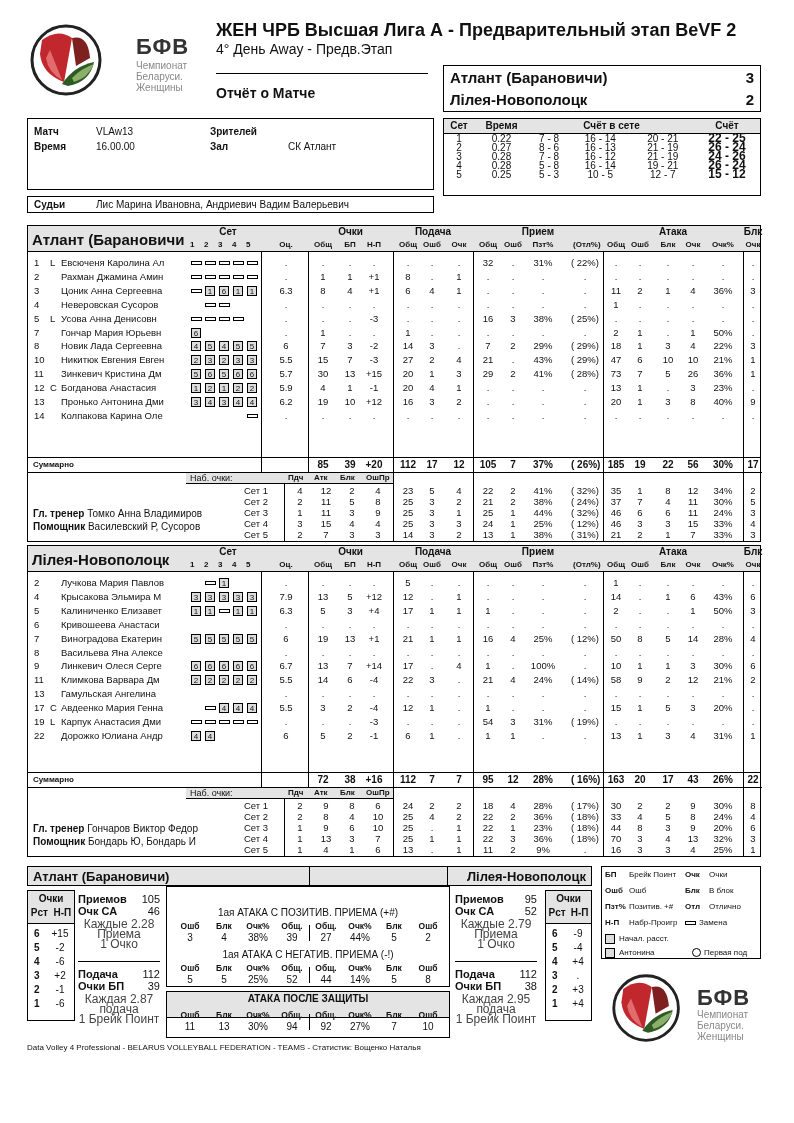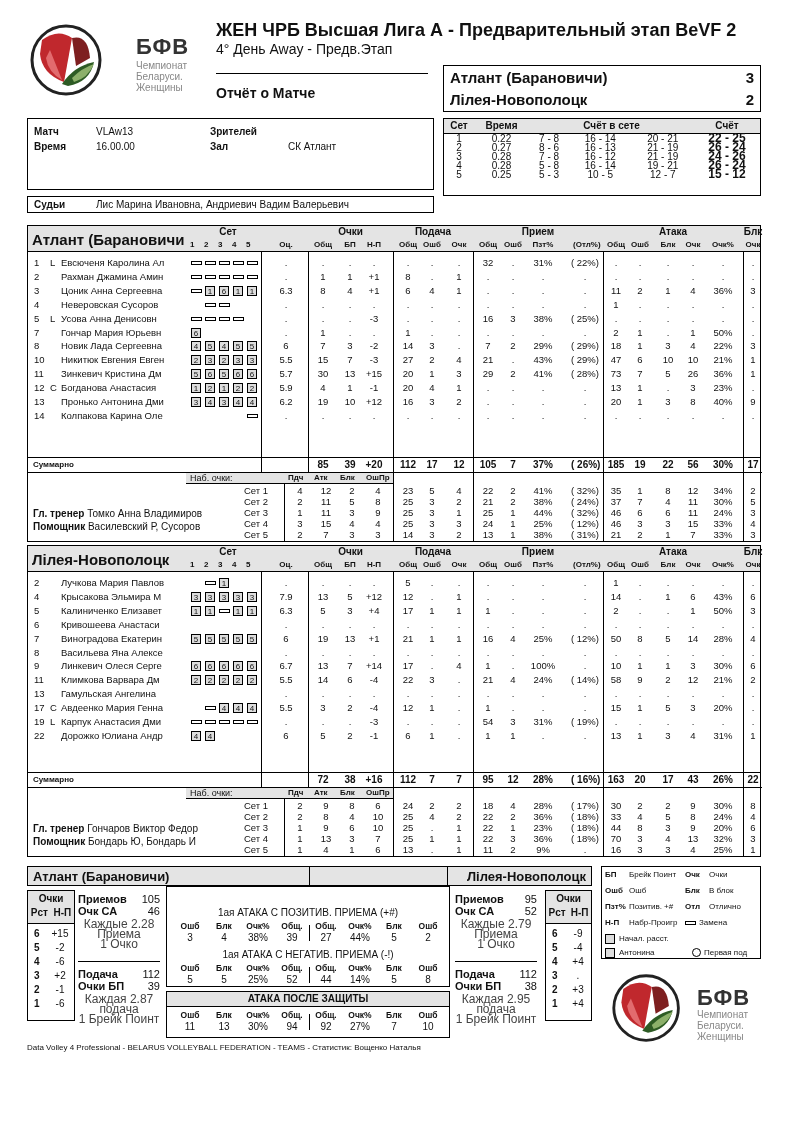--- a/index.html
+++ b/index.html
@@ -1338,21 +1338,21 @@
       <span style="position:absolute;left:76px;width:30px;text-align:center;">25%</span>
       <span style="position:absolute;left:110px;width:30px;text-align:center;">52</span>
       <span style="position:absolute;left:144px;width:30px;text-align:center;">44</span>
       <span style="position:absolute;left:178px;width:30px;text-align:center;">14%</span>
       <span style="position:absolute;left:212px;width:30px;text-align:center;">5</span>
       <span style="position:absolute;left:246px;width:30px;text-align:center;">8</span>
     </div>
     <div class="vline" style="left:142px;top:80px;height:16px;"></div>
   </div>
 <div id="att-def" class="abs box" style="left:166px;top:991px;width:284px;height:47px;">
-    <div class="sec-title" style="height:15px;line-height:14px;">АТАКА ПОСЛЕ ЗАЩИТЫ</div>
+    <div class="sec-title" style="height:26px;line-height:14px;">АТАКА ПОСЛЕ ЗАЩИТЫ</div>
     <div style="position:absolute;top:18px;left:0;width:284px;font-size:8.5px;font-weight:bold;">
       <span style="position:absolute;left:8px;width:30px;text-align:center;">Ошб</span>
       <span style="position:absolute;left:42px;width:30px;text-align:center;">Блк</span>
       <span style="position:absolute;left:76px;width:30px;text-align:center;">Очк%</span>
       <span style="position:absolute;left:110px;width:30px;text-align:center;">Общ.</span>
       <span style="position:absolute;left:144px;width:30px;text-align:center;">Общ.</span>
       <span style="position:absolute;left:178px;width:30px;text-align:center;">Очк%</span>
       <span style="position:absolute;left:212px;width:30px;text-align:center;">Блк</span>
       <span style="position:absolute;left:246px;width:30px;text-align:center;">Ошб</span>
     </div>

